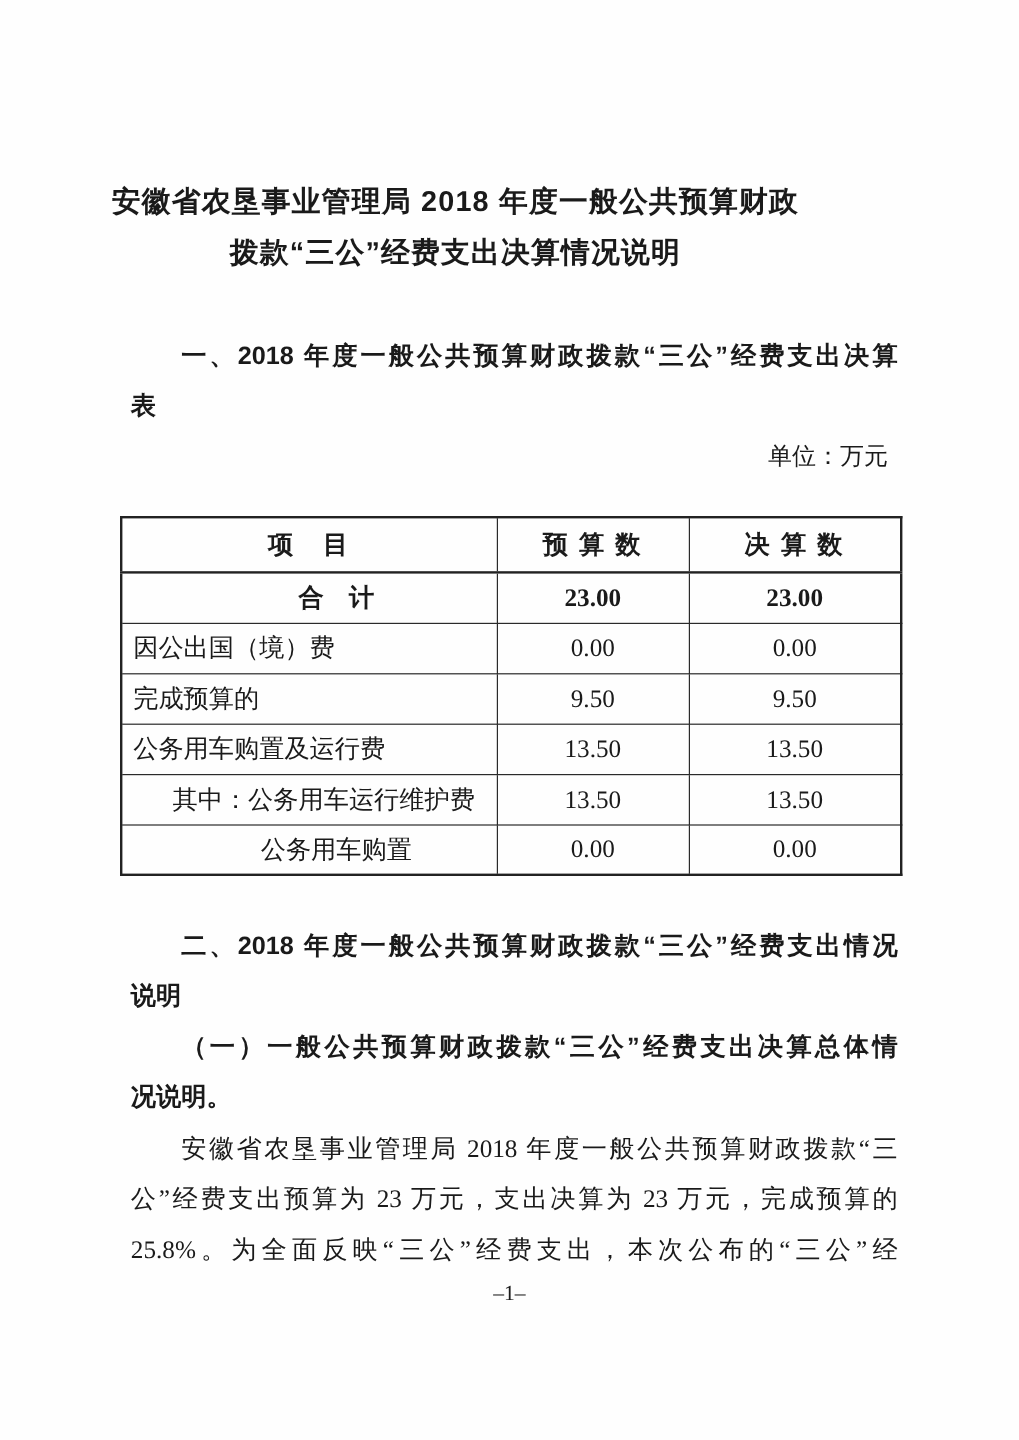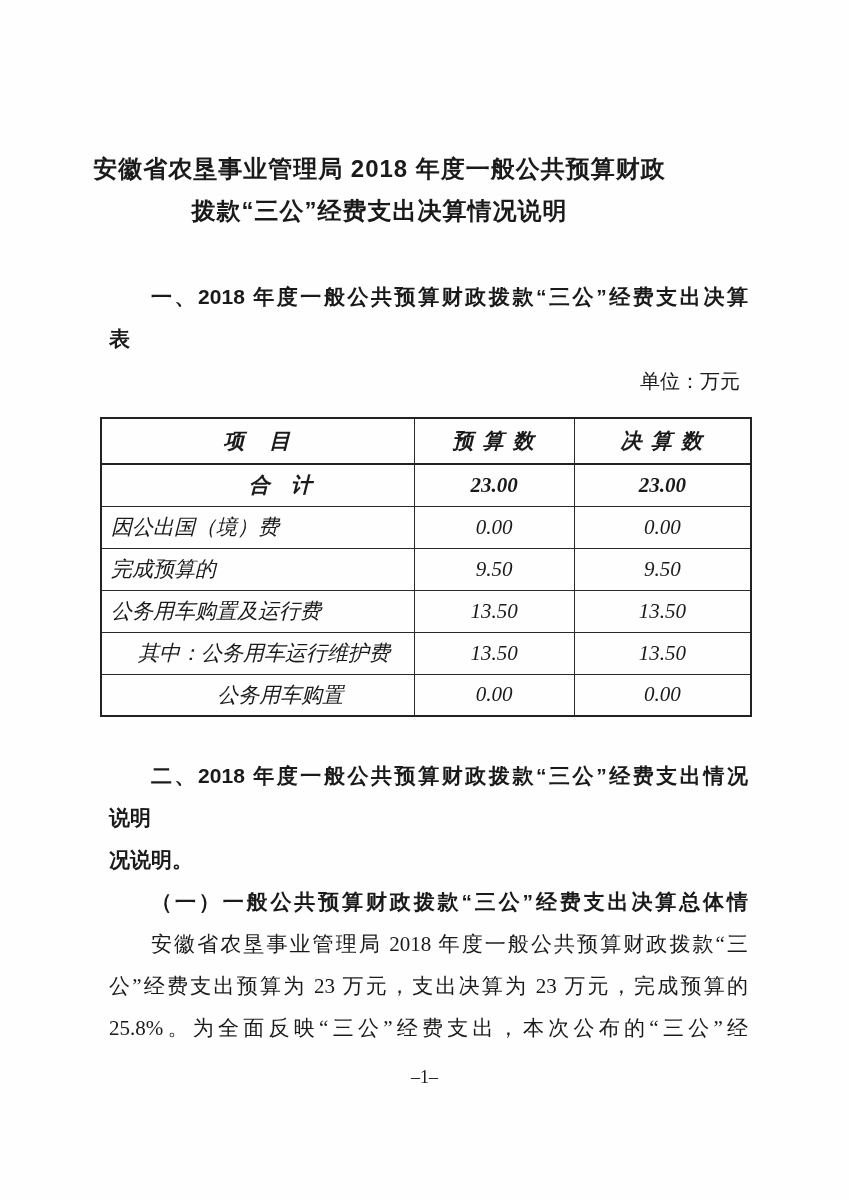--- a/index.html
+++ b/index.html
@@ -48,26 +48,25 @@
     font-weight: bold;
   }
   .body-text { font-family: "Liberation Serif", serif; }
   .unit-line {
     text-align: right;
     text-align-last: right;
     padding-right: 8px;
     font-size: 20px;
   }
   table.budget {
-    margin-top: 15px;
+    margin-top: 28px;
     margin-left: 15px;
     width: 650px;
     border-collapse: collapse;
     table-layout: fixed;
-    font-style: italic;
   }
   table.budget col.c1 { width: 313px; }
   table.budget col.c2 { width: 160px; }
   table.budget col.c3 { width: 177px; }
   table.budget td, table.budget th {
     border: 1px solid #2a2a2a;
     font-size: 21px;
     padding: 0;
     overflow: hidden;
   }
@@ -76,21 +75,21 @@
   table.budget tr.hdr { height: 46px; }
   table.budget tr.hdr th {
     font-weight: bold;
     text-align: center;
     border-bottom: 2px solid #222;
     letter-spacing: 2px;
   }
   table.budget td.num { text-align: center; font-family: "Liberation Serif", serif; }
   table.budget tr.total td { font-weight: bold; }
   table.budget td.lbl { text-align: left; padding-left: 9px; }
-  table.budget td.lbl-indent { text-align: left; padding-left: 36px; }
+  table.budget td.lbl-indent { text-align: center; padding-left: 24px; }
   table.budget td.lbl-center { text-align: center; padding-left: 45px; }
   .after-table { margin-top: 38px; }
   .page-number {
     position: absolute;
     top: 1060px;
     left: 0;
     width: 849px;
     text-align: center;
     font-size: 18px;
     line-height: 34px;
@@ -154,22 +153,22 @@
         <td class="lbl-center">公务用车购置</td>
         <td class="num">0.00</td>
         <td class="num">0.00</td>
       </tr>
     </tbody>
       </table>
 
     <div class="doc-line heading fill indent2 after-table">二、2018 年度一般公共预算财政拨款“三公”经费支出情况</div>
     <div class="doc-line heading">说明</div>
 
+    <div class="doc-line heading fill indent2">（一）一般公共预算财政拨款“三公”经费支出决算总体情</div>
     <div class="doc-line heading">况说明。</div>
-    <div class="doc-line heading fill indent2">（一）一般公共预算财政拨款“三公”经费支出决算总体情</div>
 
     <div class="doc-line body-text fill indent2">安徽省农垦事业管理局 2018 年度一般公共预算财政拨款“三</div>
     <div class="doc-line body-text fill">公”经费支出预算为 23 万元，支出决算为 23 万元，完成预算的</div>
     <div class="doc-line body-text fill">25.8%。为全面反映“三公”经费支出，本次公布的“三公”经</div>
 
   </div>
 
   <div class="page-number">–1–</div>
 
 </div>

